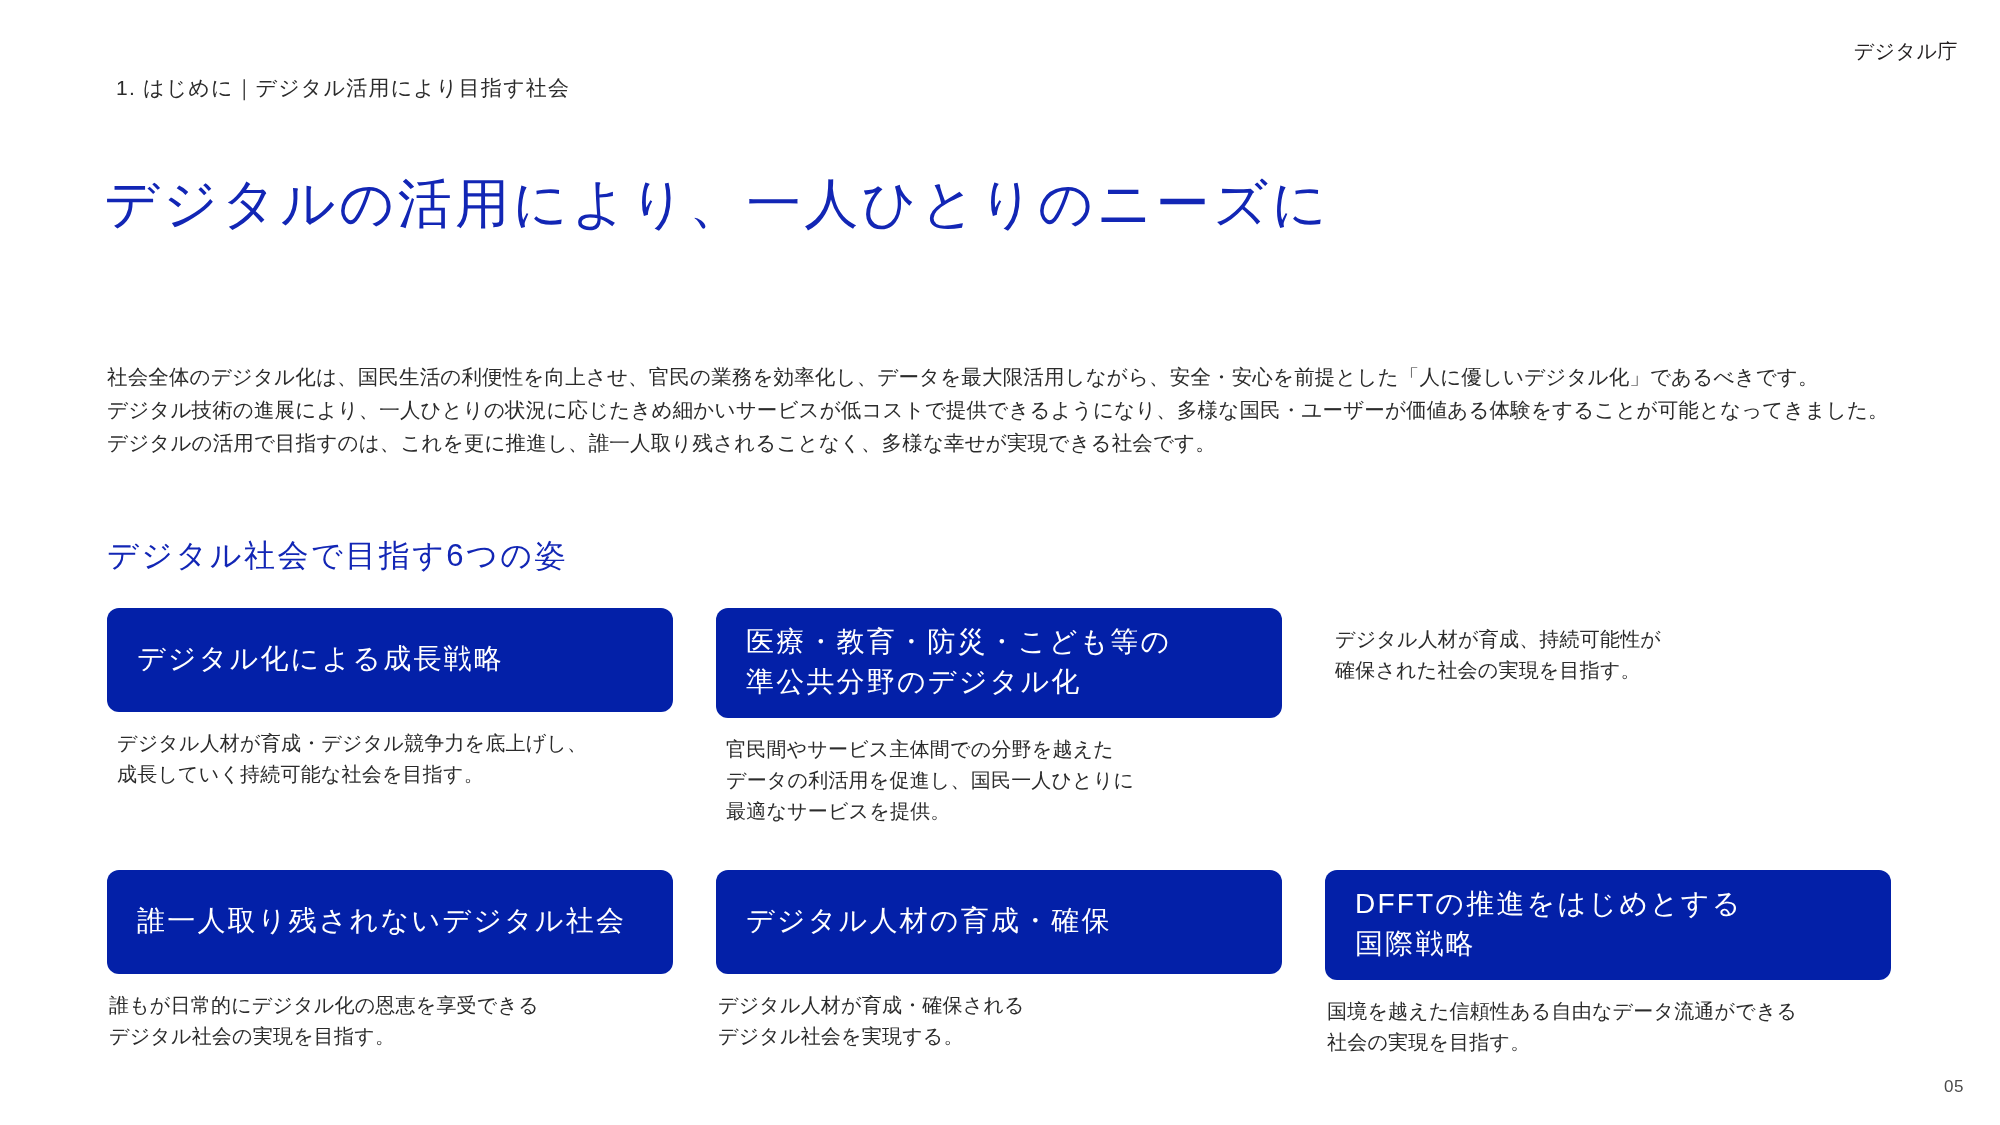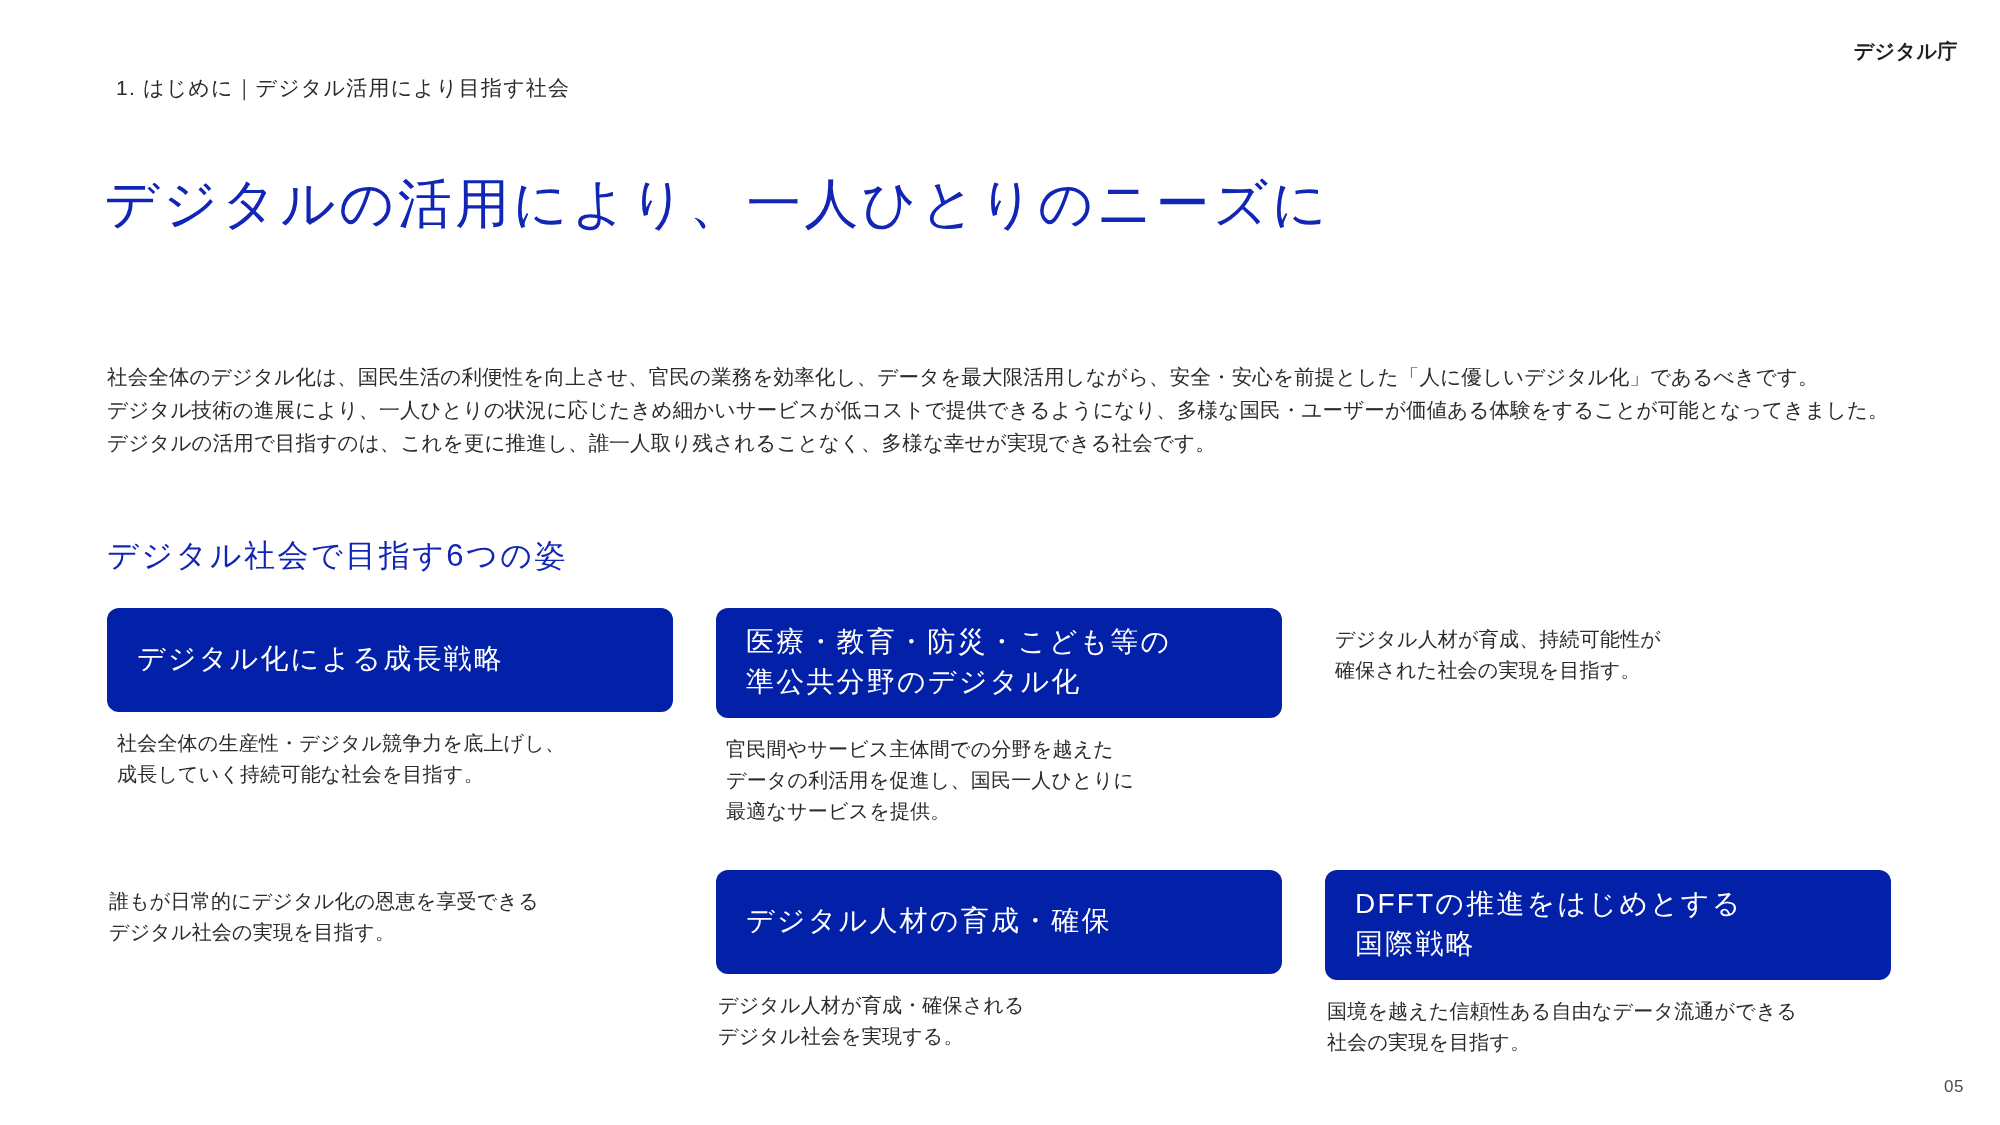--- a/index.html
+++ b/index.html
@@ -19,21 +19,21 @@
     overflow: hidden;
     box-sizing: border-box;
   }
 
   
   .agency-logo {
     position: absolute;
     top: 38px;
     right: 42px;
     font-size: 20px;
-    font-weight: bold;
+    font-weight: normal;
     color: #231f20;
     letter-spacing: 0.5px;
     text-align: center;
   }
   .breadcrumb {
     position: absolute;
     top: 74px;
     left: 116px;
     font-size: 21px;
     color: #2b2b2b;
@@ -151,40 +151,43 @@
   </div>
 
   <div class="section-title">デジタル社会で目指す6つの姿</div>
 
   <div class="grid">
 
     <div class="cell">
       <div class="card">
         <div class="card-title">デジタル化による成長戦略</div>
       </div>
-      <div class="card-desc">社会全体の生産性・デジタル競争力を底上げし、
+      <div class="card-desc">デジタル人材が育成・デジタル競争力を底上げし、
 成長していく持続可能な社会を目指す。</div>
     </div>
 
     <div class="cell">
       <div class="card">
         <div class="card-title">医療・教育・防災・こども等の
 準公共分野のデジタル化</div>
       </div>
       <div class="card-desc">官民間やサービス主体間での分野を越えた
 データの利活用を促進し、国民一人ひとりに
 最適なサービスを提供。</div>
     </div>
 
     <div class="cell">
       <div class="card-desc">デジタル人材が育成、持続可能性が
 確保された社会の実現を目指す。</div>
     </div>
 
     <div class="cell row2">
+      <div class="card">
+        <div class="card-title">誰一人取り残されないデジタル社会</div>
+      </div>
       <div class="card-desc">誰もが日常的にデジタル化の恩恵を享受できる
 デジタル社会の実現を目指す。</div>
     </div>
 
     <div class="cell row2">
       <div class="card">
         <div class="card-title">デジタル人材の育成・確保</div>
       </div>
       <div class="card-desc">デジタル人材が育成・確保される
 デジタル社会を実現する。</div>

